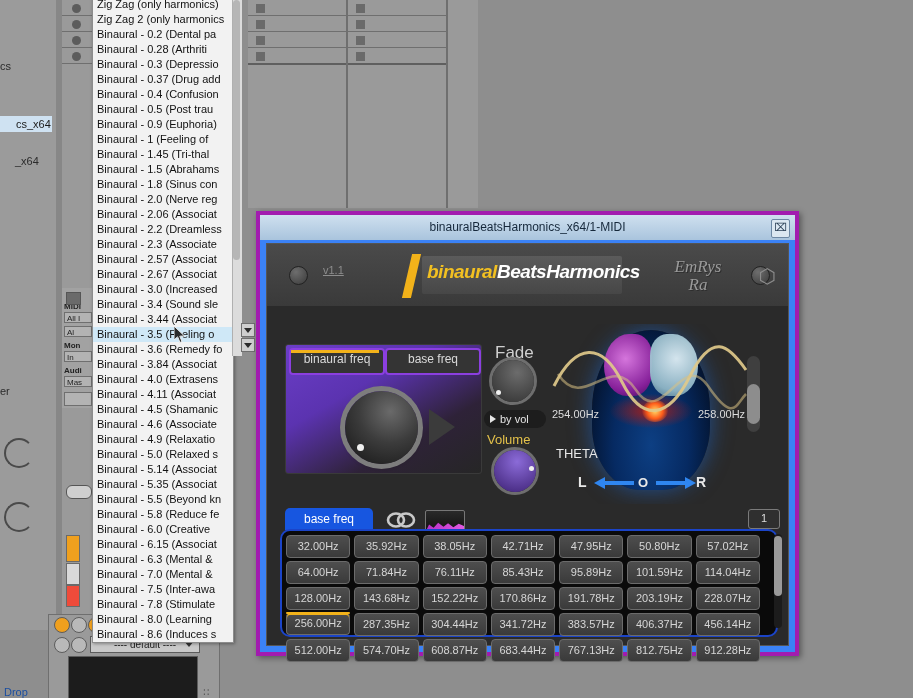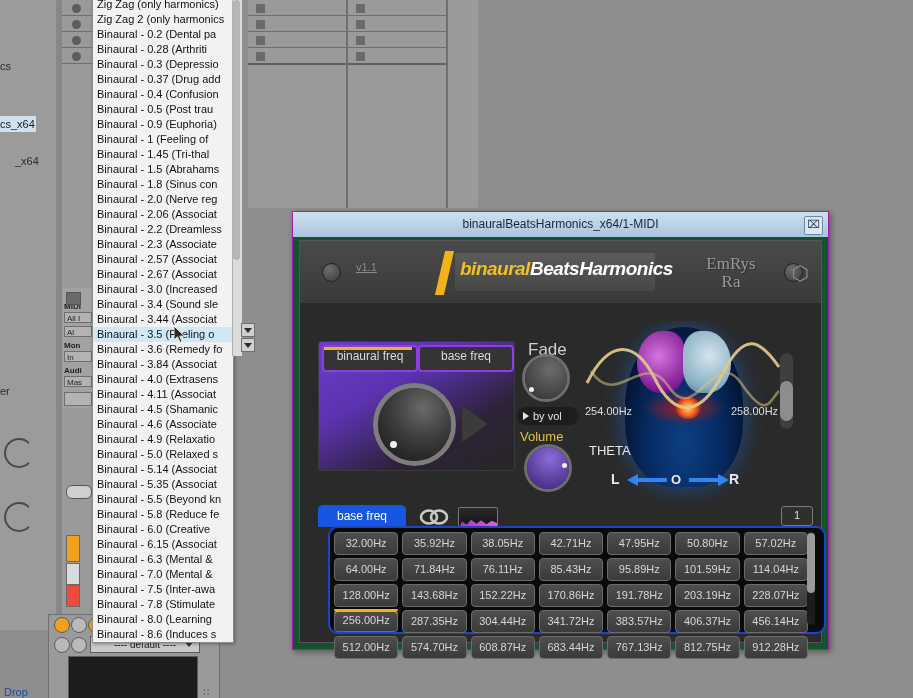--- a/index.html
+++ b/index.html
@@ -8,21 +8,21 @@
     background:#8f8f8f;
     font-family:"Liberation Sans", sans-serif;
     -webkit-font-smoothing:antialiased;
   }
   .abs{position:absolute;}
 
   
   #daw-background{left:0;top:0;width:913px;height:698px;background:#8e8e8e;}
   #daw-left-panel{left:0;top:0;width:56px;height:630px;background:#9b9b9b;border-right:1px solid #7a7a7a;}
   #daw-browser-text-1{left:0;top:60px;font-size:11px;color:#2b2b2b;}
-  #daw-browser-sel{left:0;top:116px;width:36px;height:16px;background:#cfe2f2;color:#1b1b1b;font-size:11px;line-height:16px;}
+  #daw-browser-sel{left:0;top:116px;width:36px;height:16px;background:#cfe2f2;color:#1b1b1b;font-size:11px;line-height:16px;padding-left:16px;}
   #daw-browser-text-2{left:0;top:155px;font-size:11px;color:#2b2b2b;padding-left:15px;}
   #daw-browser-text-3{left:0;top:385px;font-size:11px;color:#2b2b2b;}
 
   #daw-vstrip-a{left:56px;top:0;width:6px;height:630px;background:#878787;}
   #daw-track-column{left:62px;top:0;width:33px;height:630px;background:#9a9a9a;border-right:1px solid #6f6f6f;}
 
   .clip-slot{position:absolute;left:0;width:33px;height:15px;background:#9a9a9a;border-bottom:1px solid #6f6f6f;}
   .clip-dot{position:absolute;left:10px;top:4px;width:9px;height:9px;border-radius:50%;background:#5c5c5c;}
 
   #daw-track-mixer{left:62px;top:288px;width:33px;height:120px;background:#a2a2a2;}
@@ -60,38 +60,38 @@
   .preset-item.sel{background:#cfe8f7;}
   #preset-scroll-track{left:232px;top:-4px;width:9px;height:360px;background:#dcdcdc;border-left:1px solid #b0b0b0;}
   #preset-scroll-thumb{left:233px;top:0px;width:7px;height:260px;background:#b6b6b6;border-radius:4px;}
   #list-cursor{left:174px;top:326px;width:12px;height:18px;}
 
   
   .tri-btn{position:absolute;left:241px;width:12px;height:12px;background:#cfcfcf;border:1px solid #6f6f6f;}
   .tri-btn i{position:absolute;left:2px;top:4px;width:0;height:0;border-left:4px solid transparent;border-right:4px solid transparent;border-top:5px solid #2b2b2b;}
 
   
-  #plugin-window{left:256px;top:211px;width:535px;height:437px;background:#14532d;border:1px solid #a21caf;box-shadow:2px 2px 6px rgba(0,0,0,.4);margin-left:36px;}
+  #plugin-window{left:256px;top:211px;width:535px;height:437px;background:#3b82f6;border:4px solid #a21caf;box-shadow:2px 2px 6px rgba(0,0,0,.4);}
   #plugin-titlebar{left:0;top:0;width:535px;height:25px;
     background:linear-gradient(#cfe0ef,#a9c4dd);}
   #plugin-title{left:0;top:5px;width:535px;text-align:center;font-size:12px;color:#16283b;}
   #plugin-close{right:5px;top:4px;width:17px;height:17px;background:#dbe7f1;border:1px solid #6d88a4;border-radius:2px;}
   #plugin-close span{display:block;text-align:center;font-size:11px;line-height:15px;color:#2a3f55;}
   #plugin-body{left:6px;top:28px;width:521px;height:401px;background:#2a2a2a;border:1px solid #555;}
 
   
   #plug-header{left:0;top:0;width:521px;height:62px;background:linear-gradient(#4a4a4a,#3a3a3a);}
   #plug-screw-l{left:22px;top:22px;width:17px;height:17px;border-radius:50%;background:radial-gradient(circle at 35% 30%,#6e6e6e,#3a3a3a);border:1px solid #222;}
   #plug-screw-r{right:18px;top:22px;width:17px;height:17px;border-radius:50%;background:radial-gradient(circle at 35% 30%,#6e6e6e,#3a3a3a);border:1px solid #222;}
   #plug-version{left:56px;top:20px;font-size:11px;color:#8d8d8d;text-decoration:underline;}
   #plug-slash{left:140px;top:10px;width:9px;height:44px;background:#f2b21a;transform:skewX(-13deg);}
   #plug-logo-plate{left:155px;top:12px;width:200px;height:38px;background:linear-gradient(#5b5b5b,#474747);border-radius:2px;}
   #plug-logo-text{left:160px;top:17px;font-size:19px;font-weight:bold;font-style:italic;color:#f2c021;letter-spacing:-.5px;}
   #plug-logo-text b{color:#ffffff;}
-  #plug-brand{right:40px;top:14px;width:100px;height:42px;color:#9a9a9a;font-family:"Liberation Serif",serif;font-size:17px;text-align:center;line-height:18px;text-shadow:1px 1px 0 #2e2e2e;}
+  #plug-brand{right:40px;top:14px;width:100px;height:42px;color:#9a9a9a;font-family:"Liberation Serif",serif;font-style:italic;font-size:17px;text-align:center;line-height:18px;text-shadow:1px 1px 0 #2e2e2e;}
   #plug-brand-cube{position:absolute;right:12px;top:20px;font-size:20px;color:#8c8c8c;}
 
   #plug-readout{left:0;top:64px;width:521px;text-align:center;font-size:11px;color:#c9c9c9;}
 
   
   #purple-panel{left:18px;top:100px;width:195px;height:128px;
     background:linear-gradient(150deg,#6b3ec7 0%, #5b33b0 35%, #2e2238 70%, #262626 100%);
     border:1px solid #3a3a3a;border-radius:3px;}
   #btn-binaural-freq{left:22px;top:104px;width:92px;height:23px;background:#343434;border:2px solid #8b3fe0;border-radius:4px;}
   #btn-binaural-freq .top-hl{position:absolute;left:0;top:0;width:88px;height:3px;background:#f2b21a;}
@@ -144,21 +144,21 @@
 
   
   #tab-base-freq{left:18px;top:264px;width:88px;height:22px;background:#1756e0;border-radius:5px 5px 0 0;}
   #tab-base-freq span{display:block;text-align:center;line-height:22px;font-size:12px;color:#ffffff;}
   #icon-link{left:118px;top:267px;width:32px;height:18px;}
   #icon-spectrum{left:158px;top:266px;width:38px;height:20px;background:linear-gradient(#2a2a2a,#111);border:1px solid #777;border-radius:2px;overflow:hidden;}
   #icon-spectrum i{position:absolute;left:0;bottom:0;width:38px;height:11px;background:linear-gradient(90deg,#b52ec6,#e05ae0);clip-path:polygon(0 100%,8% 40%,20% 70%,32% 25%,46% 62%,58% 30%,72% 66%,86% 35%,100% 55%,100% 100%);}
   #page-num-box{right:8px;top:265px;width:30px;height:18px;background:#2f2f2f;border:1px solid #7a7a7a;border-radius:3px;}
   #page-num-box span{display:block;text-align:center;line-height:17px;font-size:11px;color:#dcdcdc;}
 
-  #freq-grid-panel{left:28px;top:285px;width:494px;height:104px;background:#0a0a0a;border:2px solid #1b44c8;border-radius:10px;}
+  #freq-grid-panel{left:13px;top:285px;width:494px;height:104px;background:#0a0a0a;border:2px solid #1b44c8;border-radius:10px;}
   #freq-grid{position:absolute;left:4px;top:4px;width:474px;}
   .freq-row{display:flex;gap:4px;margin-bottom:3px;}
   .freq-cell{width:64px;height:21px;background:linear-gradient(#4e4e4e,#3a3a3a);border:1px solid #6b6b6b;border-radius:4px;
     text-align:center;line-height:20px;font-size:11px;color:#d6d6d6;position:relative;}
   .freq-cell.active{border-top:none;box-shadow:inset 0 2px 0 0 #f2b21a;}
   .freq-cell.active::before{content:"";position:absolute;left:-1px;right:-1px;top:-1px;height:2px;background:#f2b21a;border-radius:2px;}
   #grid-scroll-track{right:6px;top:290px;width:8px;height:94px;background:#1c1c1c;border-radius:4px;}
   #grid-scroll-thumb{right:6px;top:292px;width:8px;height:60px;background:#9a9a9a;border-radius:4px;}
 </style>
 </head>

